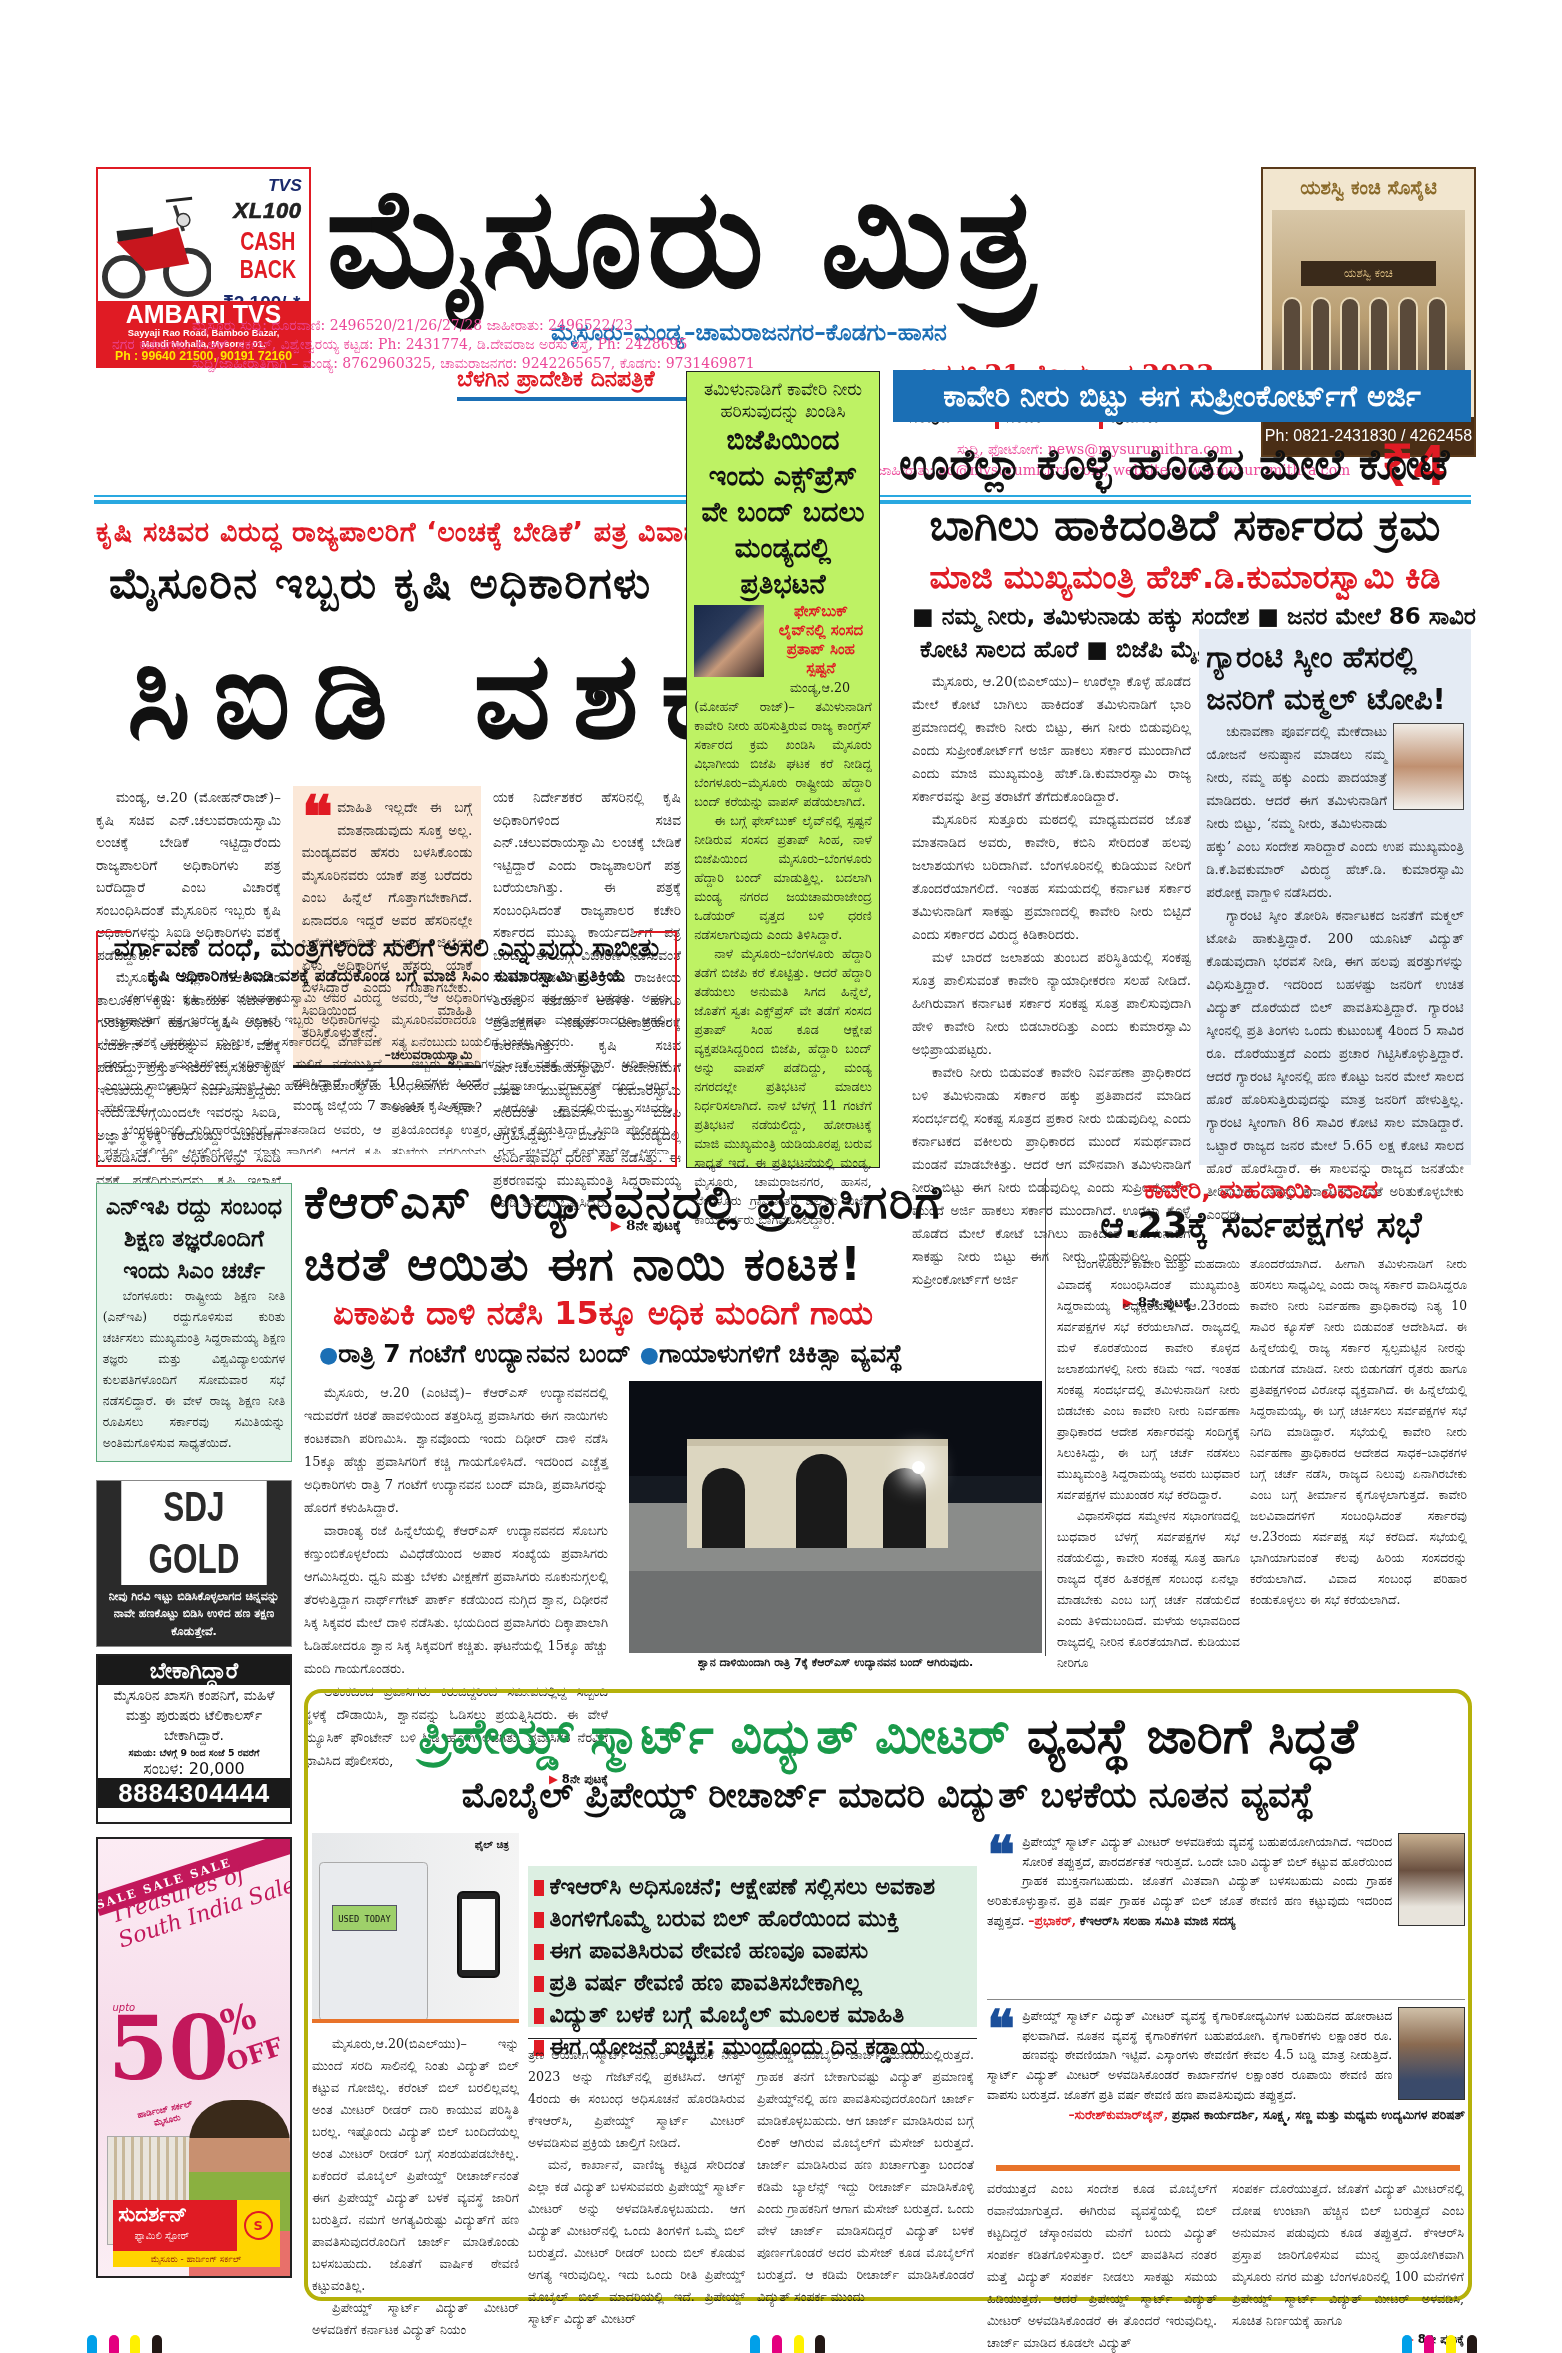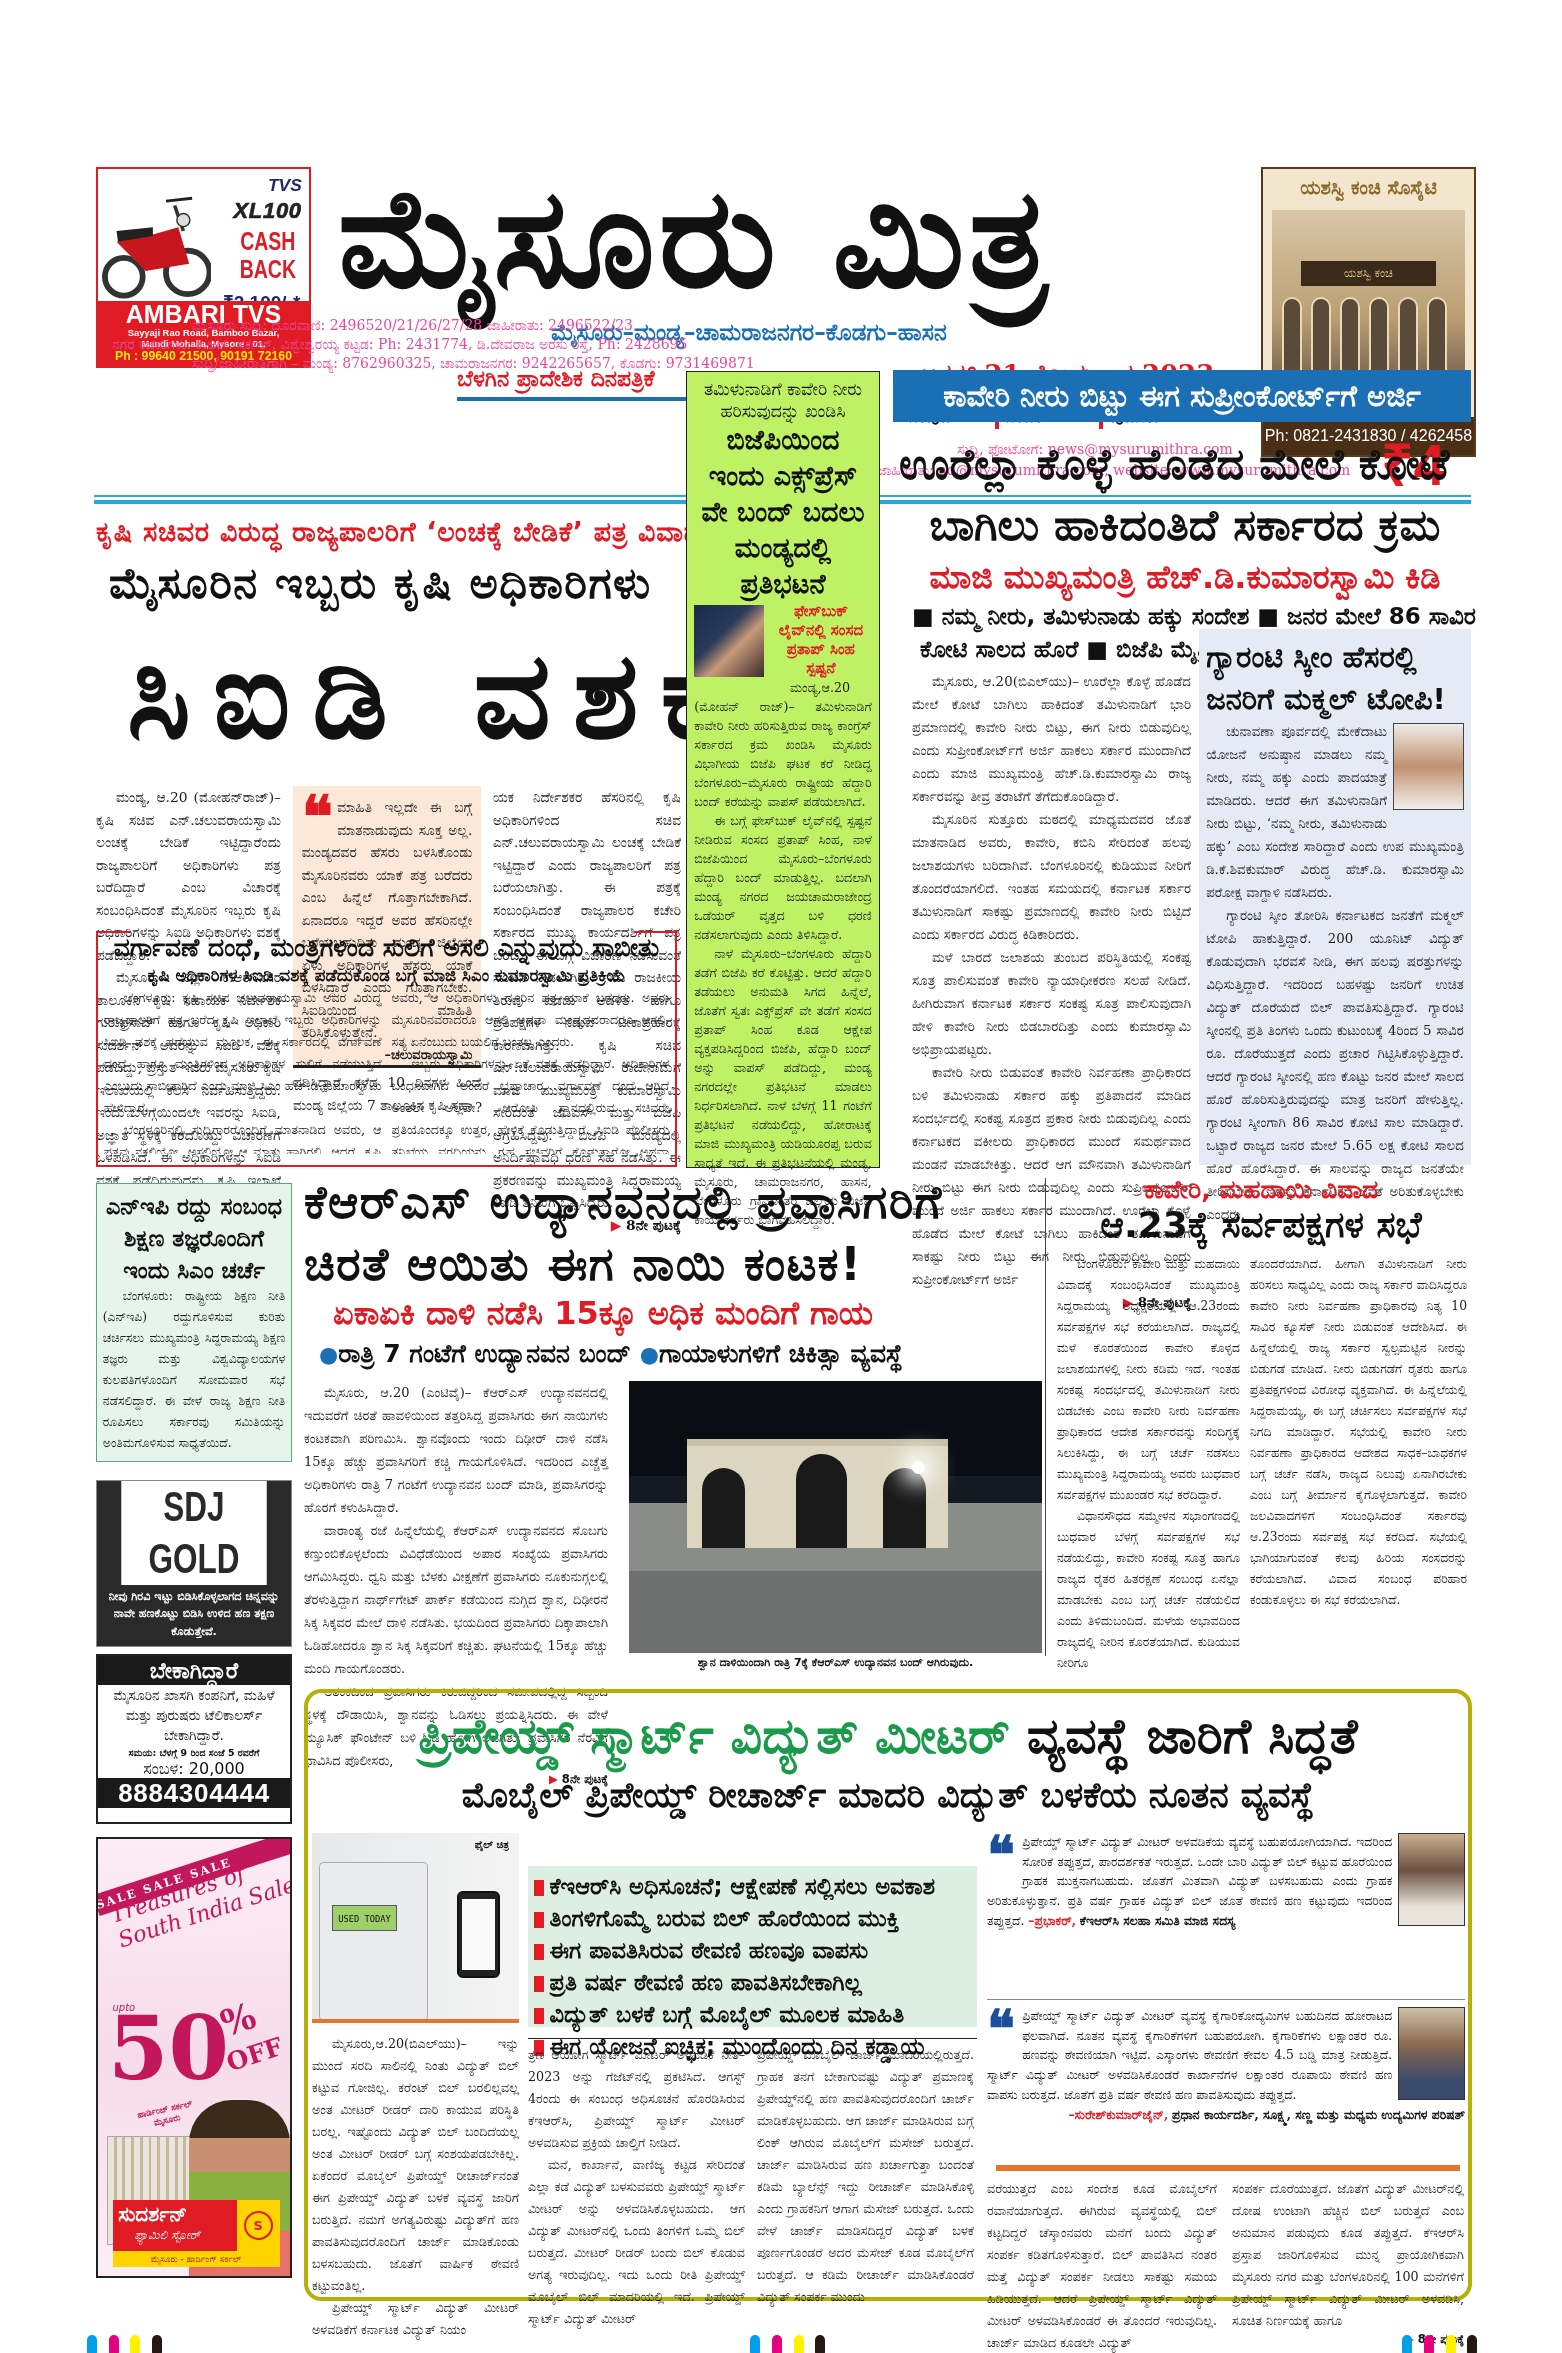--- a/index.html
+++ b/index.html
@@ -17,21 +17,21 @@
   #ad-tvs .brand { position:absolute; right:7.2px; top:5.8px; font: italic bold 17.4px "Liberation Sans", sans-serif; color:#1a2a6c; }
   #ad-tvs .model { position:absolute; right:7.2px; top:29px; font: italic bold 22px "Liberation Sans", sans-serif; color:#222; letter-spacing:0.7px; -webkit-text-stroke:0.7px #222; }
   #ad-tvs .cb { position:absolute; right:10px; top:59px; width:80px; text-align:center; font: bold 25px "Liberation Sans", sans-serif; color:#e01b24; line-height:27.5px; transform: scaleX(0.78); transform-origin: right top; }
   #ad-tvs .amt { position:absolute; right:8.7px; top:120px; font: bold 19px "Liberation Sans", sans-serif; color:#1a2a6c; }
   #ad-tvs .tc { position:absolute; right:5.8px; top:143px; font: 7.2px "Liberation Sans", sans-serif; color:#333; }
   #ad-tvs .foot { position:absolute; left:0; right:0; bottom:0; height:65px; background:#e01b24; text-align:center; color:#fff; }
   #ad-tvs .foot .n { font: bold 25px "Liberation Sans", sans-serif; line-height:26px; }
   #ad-tvs .foot .a { font: bold 9.4px "Liberation Sans", sans-serif; line-height:11px; }
   #ad-tvs .foot .p { font: bold 12.3px "Liberation Sans", sans-serif; color:#ffe600; line-height:14.5px; }
 
-  #logo { left: 326px; top: 165px; width: 899px; height: 152px; font-family: "DejaVu Serif", serif; font-weight: bold; font-size: 138px; line-height: 145px; color: #111; letter-spacing: 4.3px; white-space: nowrap; margin-left: 12px; }
+  #logo { left: 326px; top: 165px; width: 899px; height: 152px; font-family: "DejaVu Serif", serif; font-weight: bold; font-size: 138px; line-height: 145px; color: #111; letter-spacing: 4.3px; white-space: nowrap; }
   #regions { left: 551px; top: 319px; font-size: 23px; font-weight: bold; color: #1b6fb5; white-space: nowrap; }
   #tagline { left: 457px; top: 366px; font-size: 22px; font-weight: bold; color: #e01b24; white-space: nowrap; }
   #tagline-rule { left: 457px; top: 397px; width: 246px; height: 3.6px; background: #1b6fb5; }
   #date { left: 920px; top: 359px; font-family: "DejaVu Serif", serif; font-size: 26px; font-weight: bold; color: #e01b24; white-space: nowrap; }
   #date-rule { left: 912px; top: 391px; width: 312px; height: 2.9px; background: #1b6fb5; }
   #issue { left: 909px; top: 406px; font-family: "DejaVu Serif", serif; font-size: 17.4px; font-weight: bold; white-space: nowrap; }
   #issue .sep { display:inline-block; width:3.6px; height:23px; background:#e01b24; vertical-align: middle; margin: 0 7.2px; }
 
   #emblem { left: 754px; top: 377px; width: 116px; height: 145px; }
   #ad-yashasvi { left: 1261px; top: 167px; width: 215px; height: 290px; background: #f2e6cf; border: 2.2px solid #5a3a1a; }
@@ -112,21 +112,21 @@
   #ad-sudarshan .t1 { position:absolute; left:8.7px; top:65px; font: italic 29px "DejaVu Serif", serif; color:#c2185b; transform: rotate(-18deg); transform-origin: left top; white-space:nowrap; line-height:33px; }
   #ad-sudarshan .upto { position:absolute; left:14.5px; top:163px; font: italic 10px "DejaVu Sans", sans-serif; color:#c2185b; }
   #ad-sudarshan .fifty { position:absolute; left:10px; top:163px; font: bold 87px "DejaVu Serif", serif; color:#c2185b; line-height: 94px; }
   #ad-sudarshan .pct { position:absolute; left:123px; top:159px; font: bold 36px "DejaVu Serif", serif; color:#c2185b; transform: rotate(-18deg); }
   #ad-sudarshan .off { position:absolute; left:128px; top:201px; font: bold 25px "DejaVu Serif", serif; color:#c2185b; transform: rotate(-18deg); }
   #ad-sudarshan .loc { position:absolute; left:32px; top:265px; font-size: 8.7px; font-weight:bold; color:#c2185b; transform: rotate(-12deg); text-align:center; }
   #ad-sudarshan .woman { position:absolute; right:0; top:261px; width:101px; height:239px; border-radius: 43px 43px 0 0; background: linear-gradient(#3a2a1a 0 16%, #c89070 16% 30%, #8ab040 30% 55%, #e8706a 55%); }
   #ad-sudarshan .store { position:absolute; left:8.7px; top:297px; width:87px; height:109px; background: repeating-linear-gradient(90deg,#e9e4dc 0 5.8px,#c8b89a 5.8px 8.7px); border:0.7px solid #aaa; }
   #ad-sudarshan .logo { position:absolute; left:14.5px; bottom:25px; width:167px; height:51px; background:#e01b24; color:#fff; }
   #ad-sudarshan .logo .n { font-size: 20px; font-weight: bold; padding-left: 5.8px; line-height: 29px; }
-  #ad-sudarshan .logo .s { font-size: 12px; padding-left: 22px; line-height: 13px; font-style: italic; }
+  #ad-sudarshan .logo .s { font-size: 10px; padding-left: 22px; line-height: 13px; }
   #ad-sudarshan .logo .sun { position:absolute; right:0; top:0; width:43px; height:51px; background:#ffd400; }
   #ad-sudarshan .logo .sun span { position:absolute; left:7.2px; top:11px; width:29px; height:29px; border-radius:50%; border: 2.2px solid #e01b24; color:#e01b24; font-size:13px; font-weight:bold; text-align:center; line-height:25px; }
   #ad-sudarshan .addr { position:absolute; left:14.5px; bottom:8.7px; width:167px; height:16px; background:#ffd400; color:#8a1010; font-size: 8.7px; font-weight:normal; text-align:center; line-height:16px; }
 
   
   #head3a { left: 304px; top: 1170px; font-size: 46px; font-weight: bold; white-space: nowrap; letter-spacing: 1.4px; line-height: 65px; }
   #head3b { left: 304px; top: 1232px; font-size: 46px; font-weight: bold; white-space: nowrap; letter-spacing: 1.4px; line-height: 65px; }
   #sub3 { left: 333px; top: 1294px; font-size: 32px; font-weight: bold; color: #e01b24; white-space: nowrap; }
   #bul3 { left: 319px; top: 1339px; font-size: 25px; font-weight: bold; white-space: nowrap; }
   #bul3 .dot { color: #1b6fb5; font-size: 22px; }

